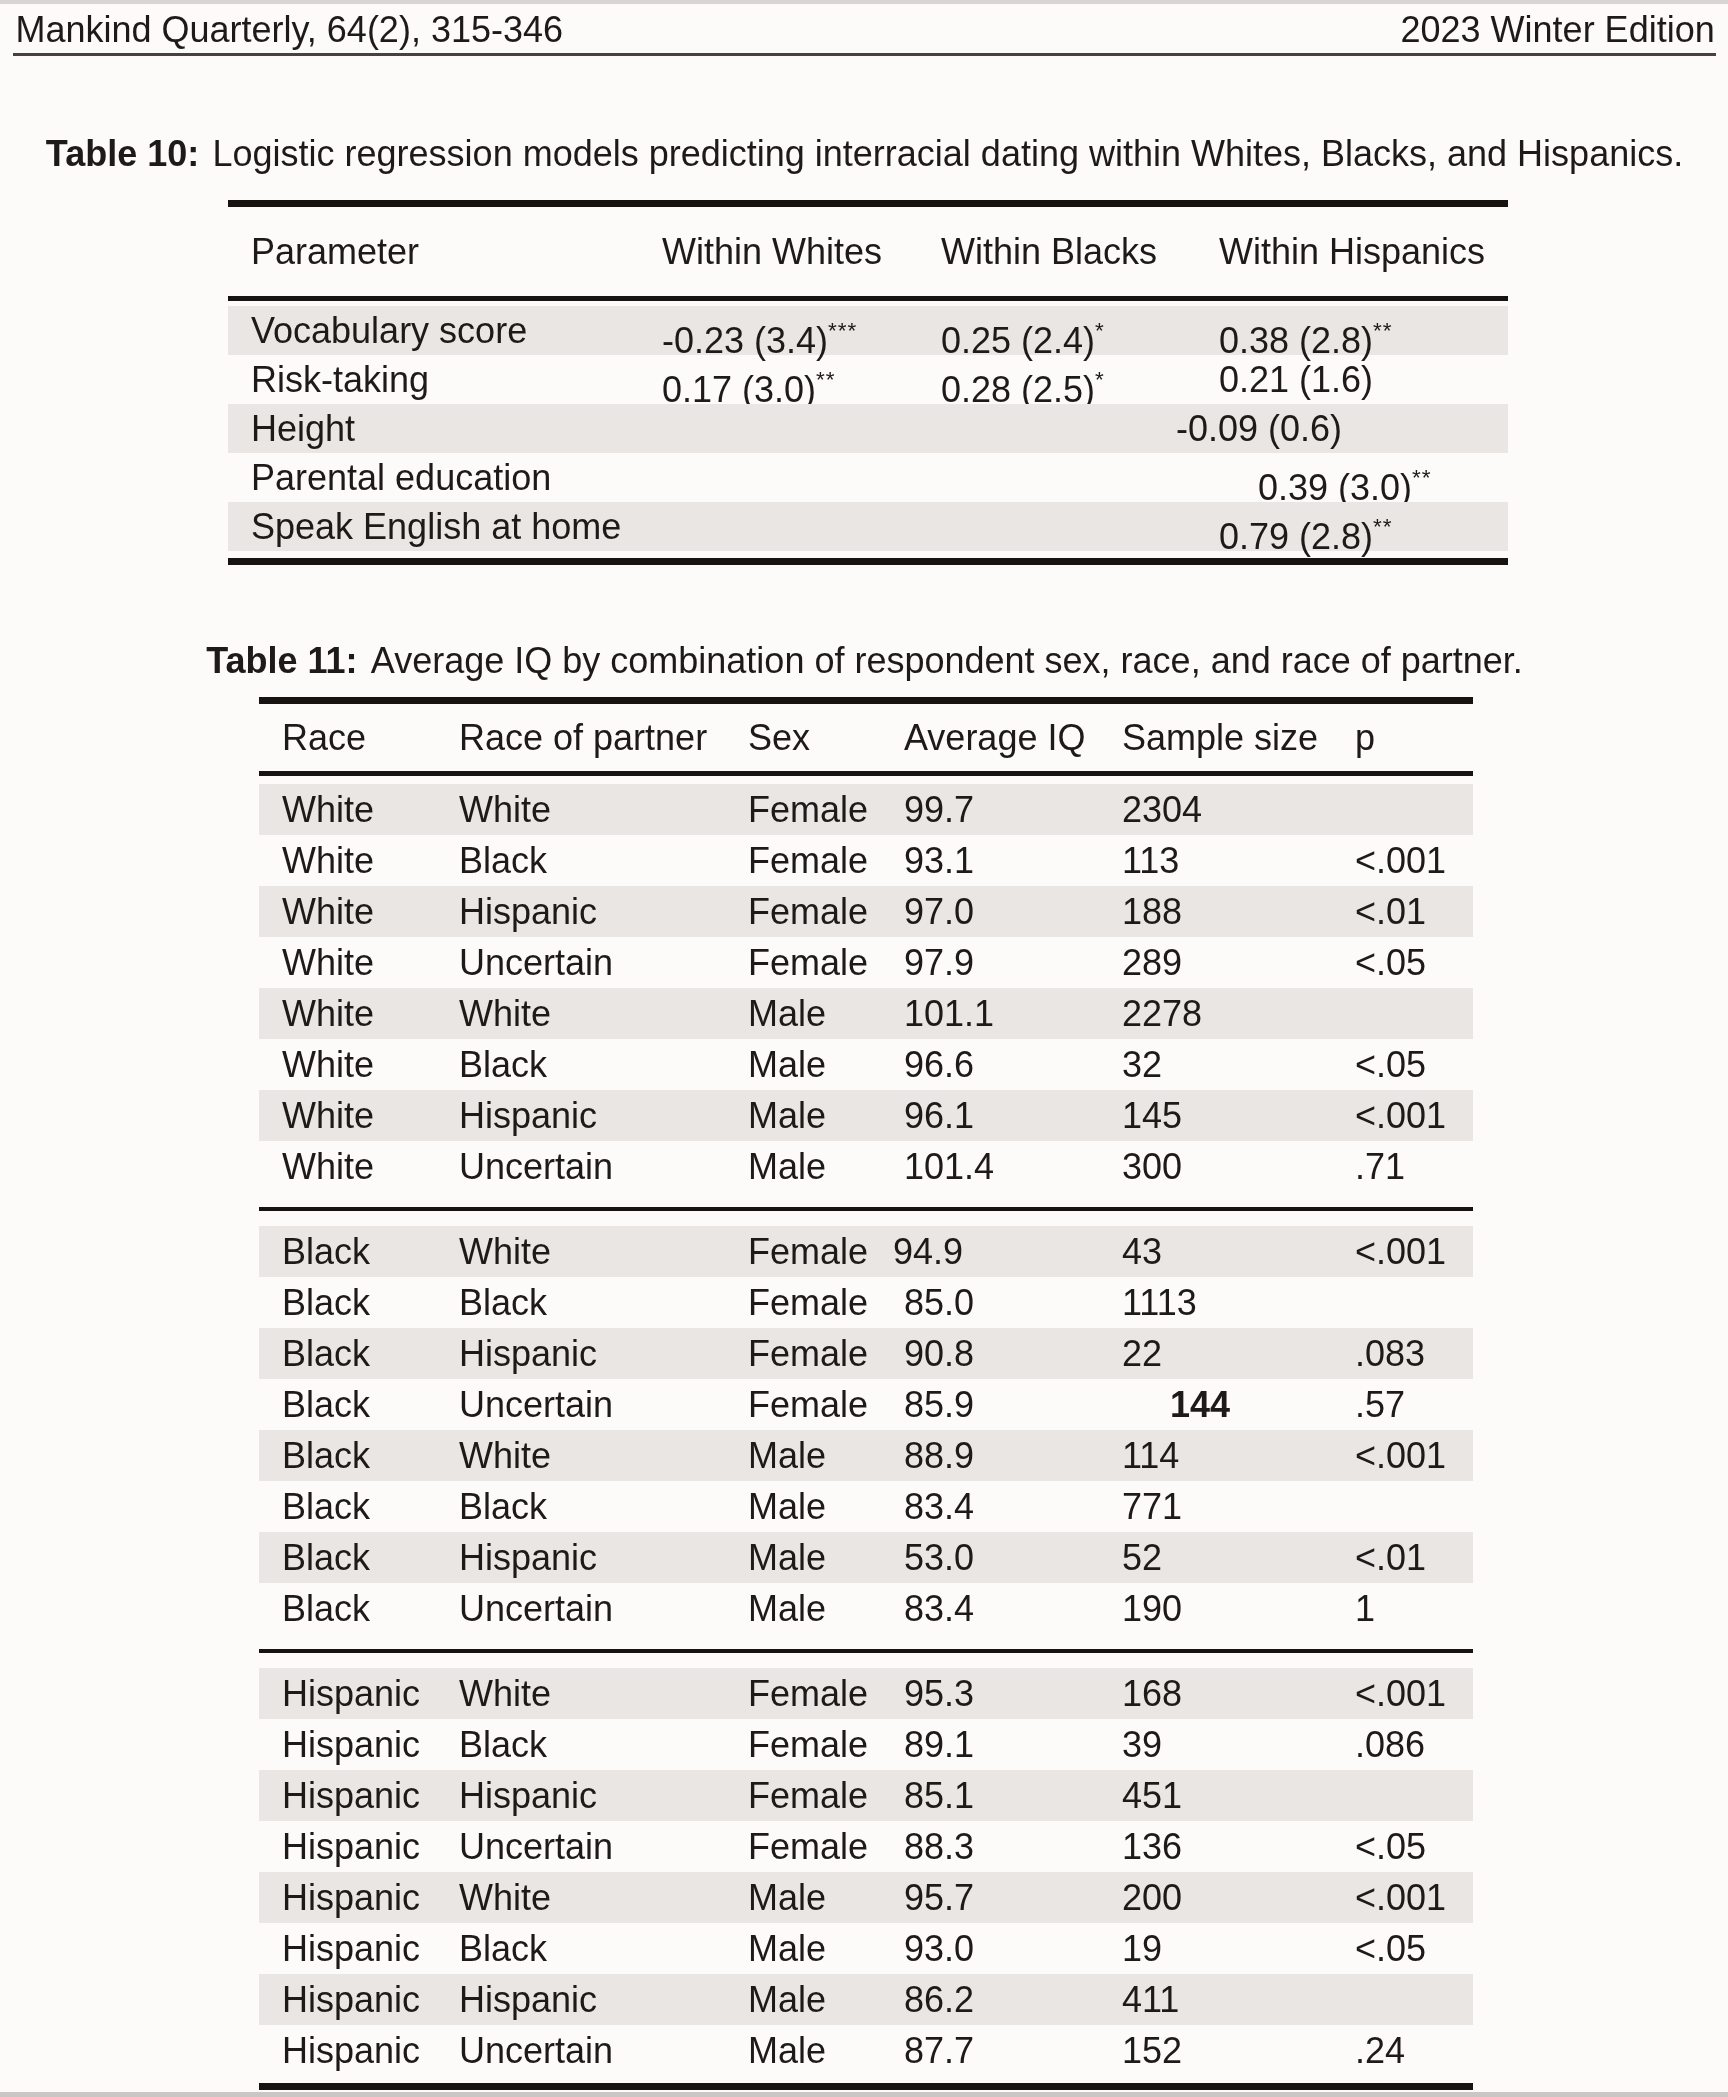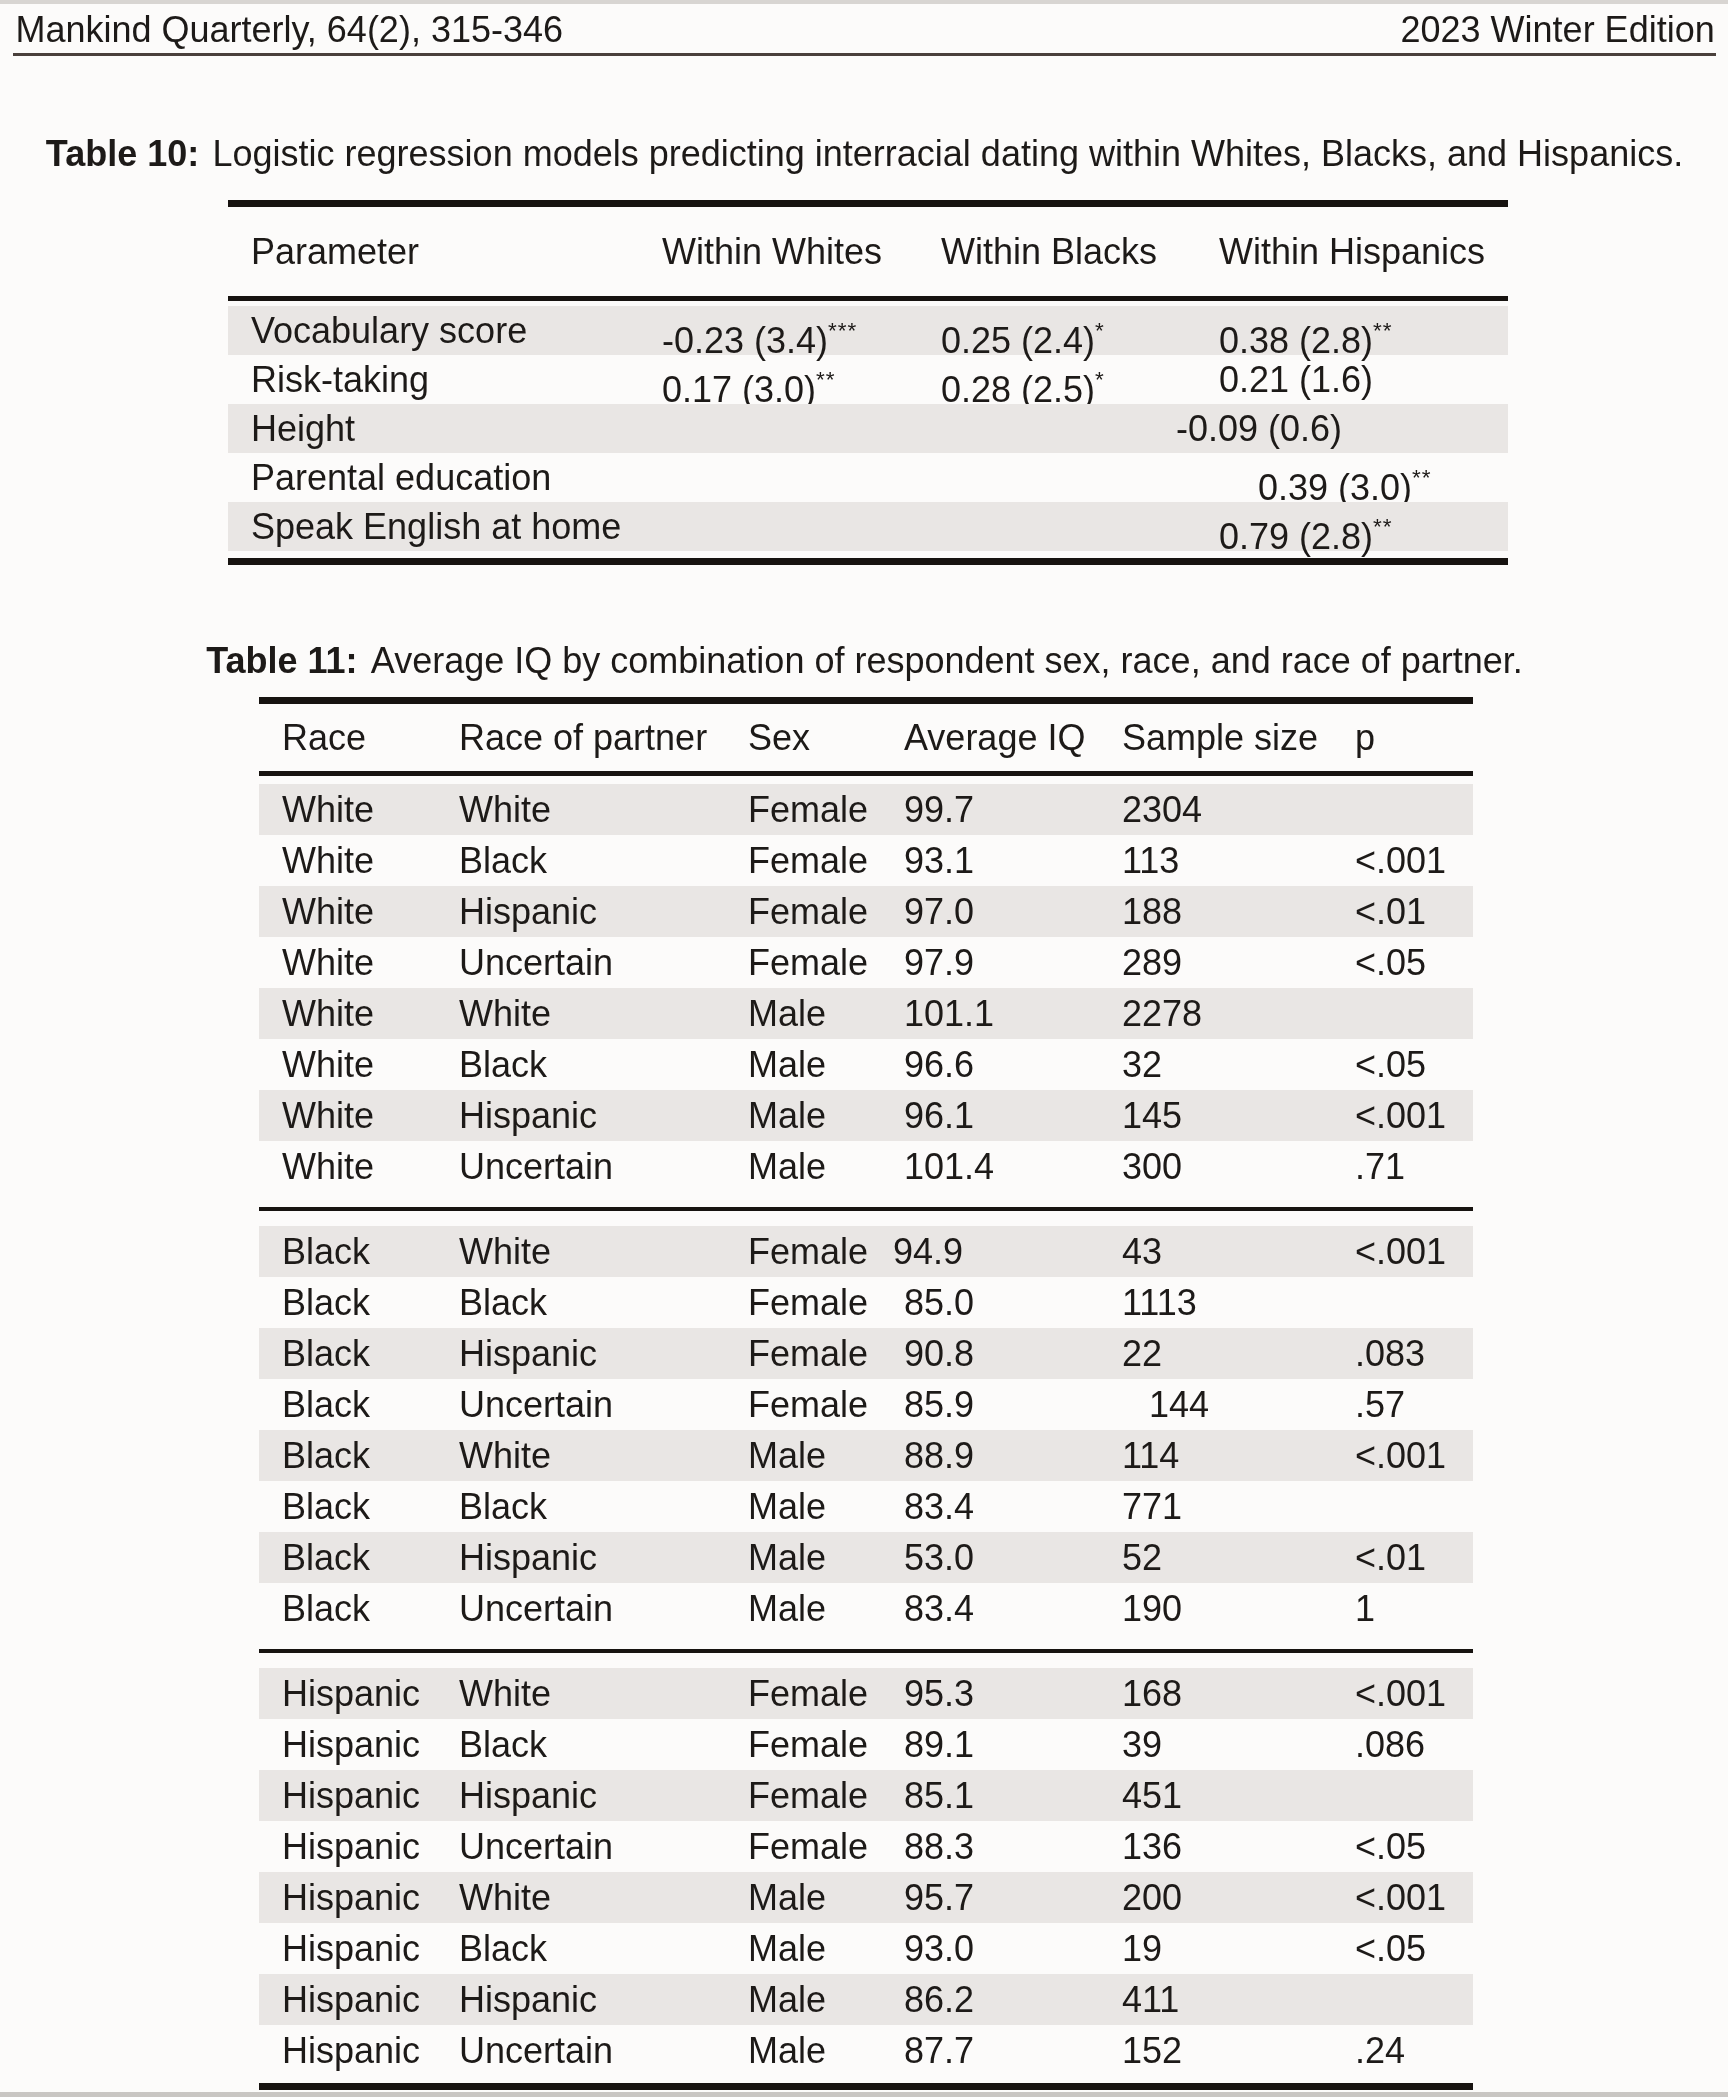--- a/index.html
+++ b/index.html
@@ -223,21 +223,21 @@
         <span style="left: 489px;">Female</span>
         <span style="left: 645px;">90.8</span>
         <span style="left: 863px;">22</span>
         <span style="left: 1096px;">.083</span>
       </div>
       <div class="t-row">
         <span style="left: 23px;">Black</span>
         <span style="left: 200px;">Uncertain</span>
         <span style="left: 489px;">Female</span>
         <span style="left: 645px;">85.9</span>
-        <span style="left: 890px;">144</span>
+        <span style="left: 911px; font-weight: bold;">144</span>
         <span style="left: 1096px;">.57</span>
       </div>
       <div class="t-row shaded">
         <span style="left: 23px;">Black</span>
         <span style="left: 200px;">White</span>
         <span style="left: 489px;">Male</span>
         <span style="left: 645px;">88.9</span>
         <span style="left: 863px;">114</span>
         <span style="left: 1096px;">&lt;.001</span>
       </div>

